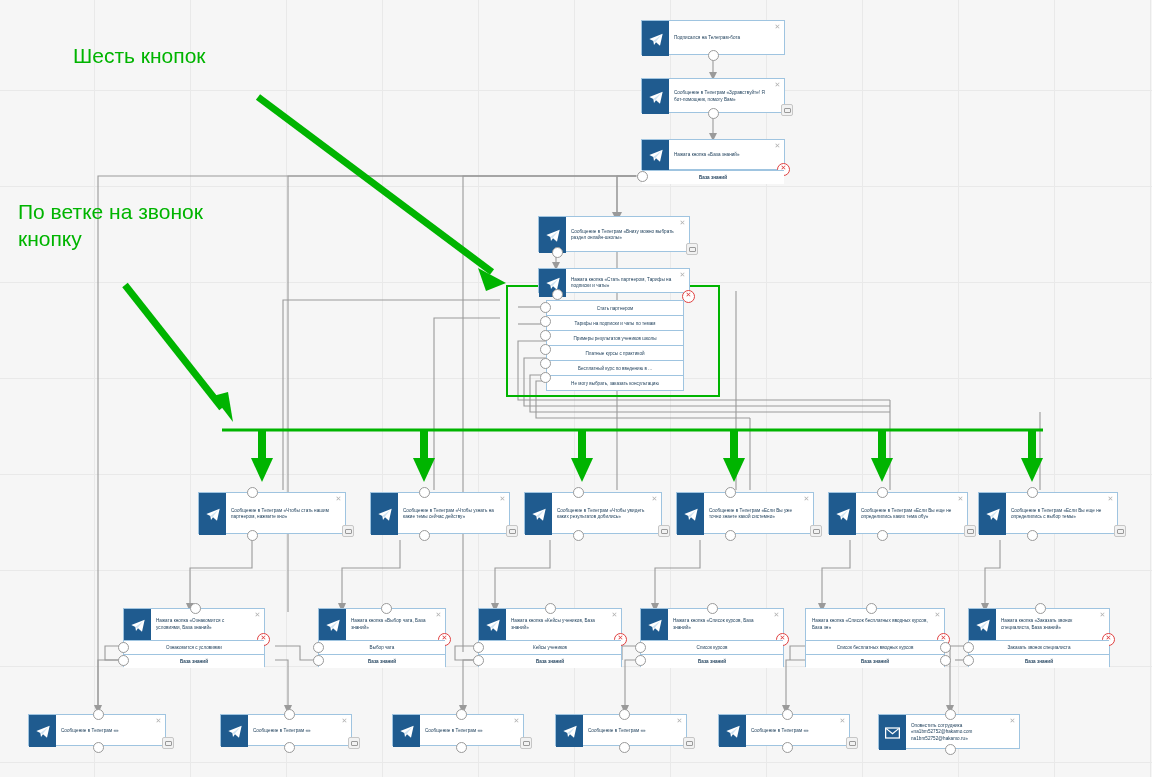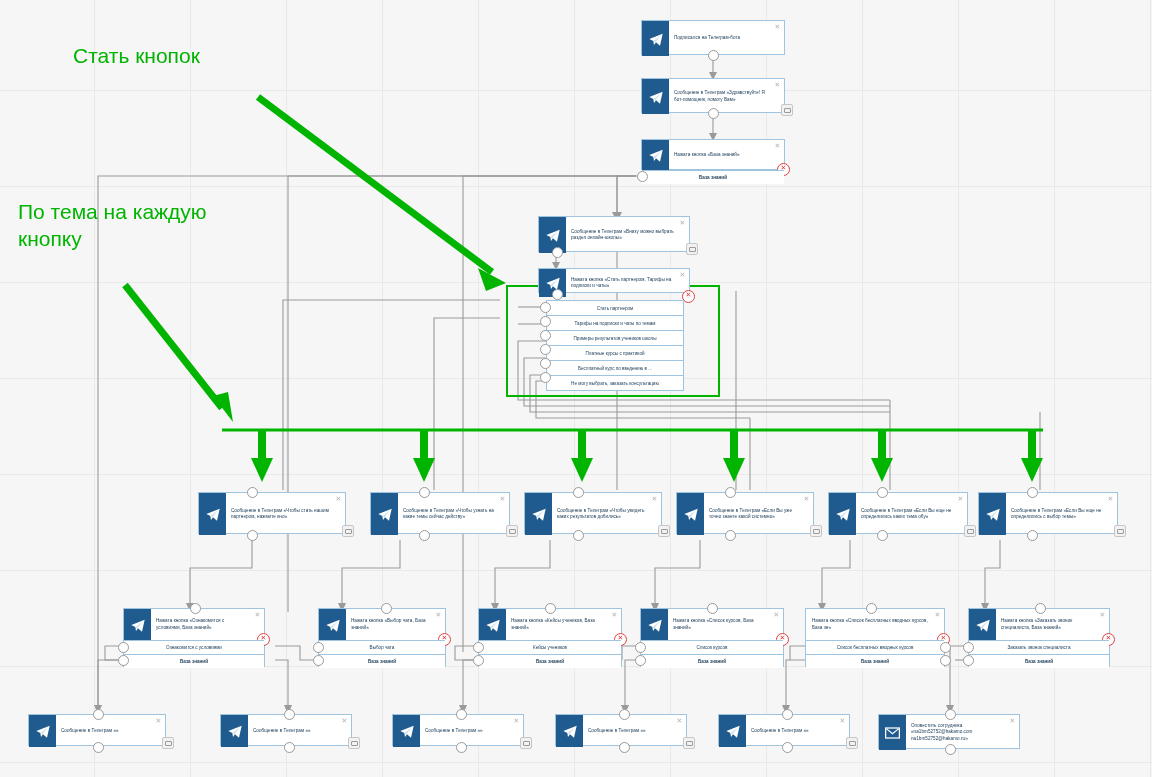--- a/index.html
+++ b/index.html
@@ -203,22 +203,22 @@
       <polygon points="734,482 723,458 745,458"></polygon>
     <rect x="878" y="430" width="8" height="30"></rect>
       <polygon points="882,482 871,458 893,458"></polygon>
     <rect x="1028" y="430" width="8" height="30"></rect>
       <polygon points="1032,482 1021,458 1043,458"></polygon>
   </g>
 </svg>
 
 <div class="gbox" style="left:506px;top:285px;width:214px;height:112px;"></div>
 
-<div class="ann" style="left:73px;top:42px;">Стать кнопок</div>
-<div class="ann" style="left:18px;top:198px;">По тема на каждую
+<div class="ann" style="left:73px;top:42px;">Шесть кнопок</div>
+<div class="ann" style="left:18px;top:198px;">По ветке на звонок
 кнопку</div>
 
 <div class="node" style="left:641px;top:20px;width:144px;height:35px;">
   <div class="head" style="height:35px">
     <div class="ic">
       <svg width="16" height="16" viewBox="0 0 24 24">
           <path d="M2 12l20-8-4 18-6-5-3 4-1-6z" fill="#ffffff"></path>
           <path d="M8 15l12-9-9 11z" fill="#cfe3f2"></path>
         </svg>
     </div>

